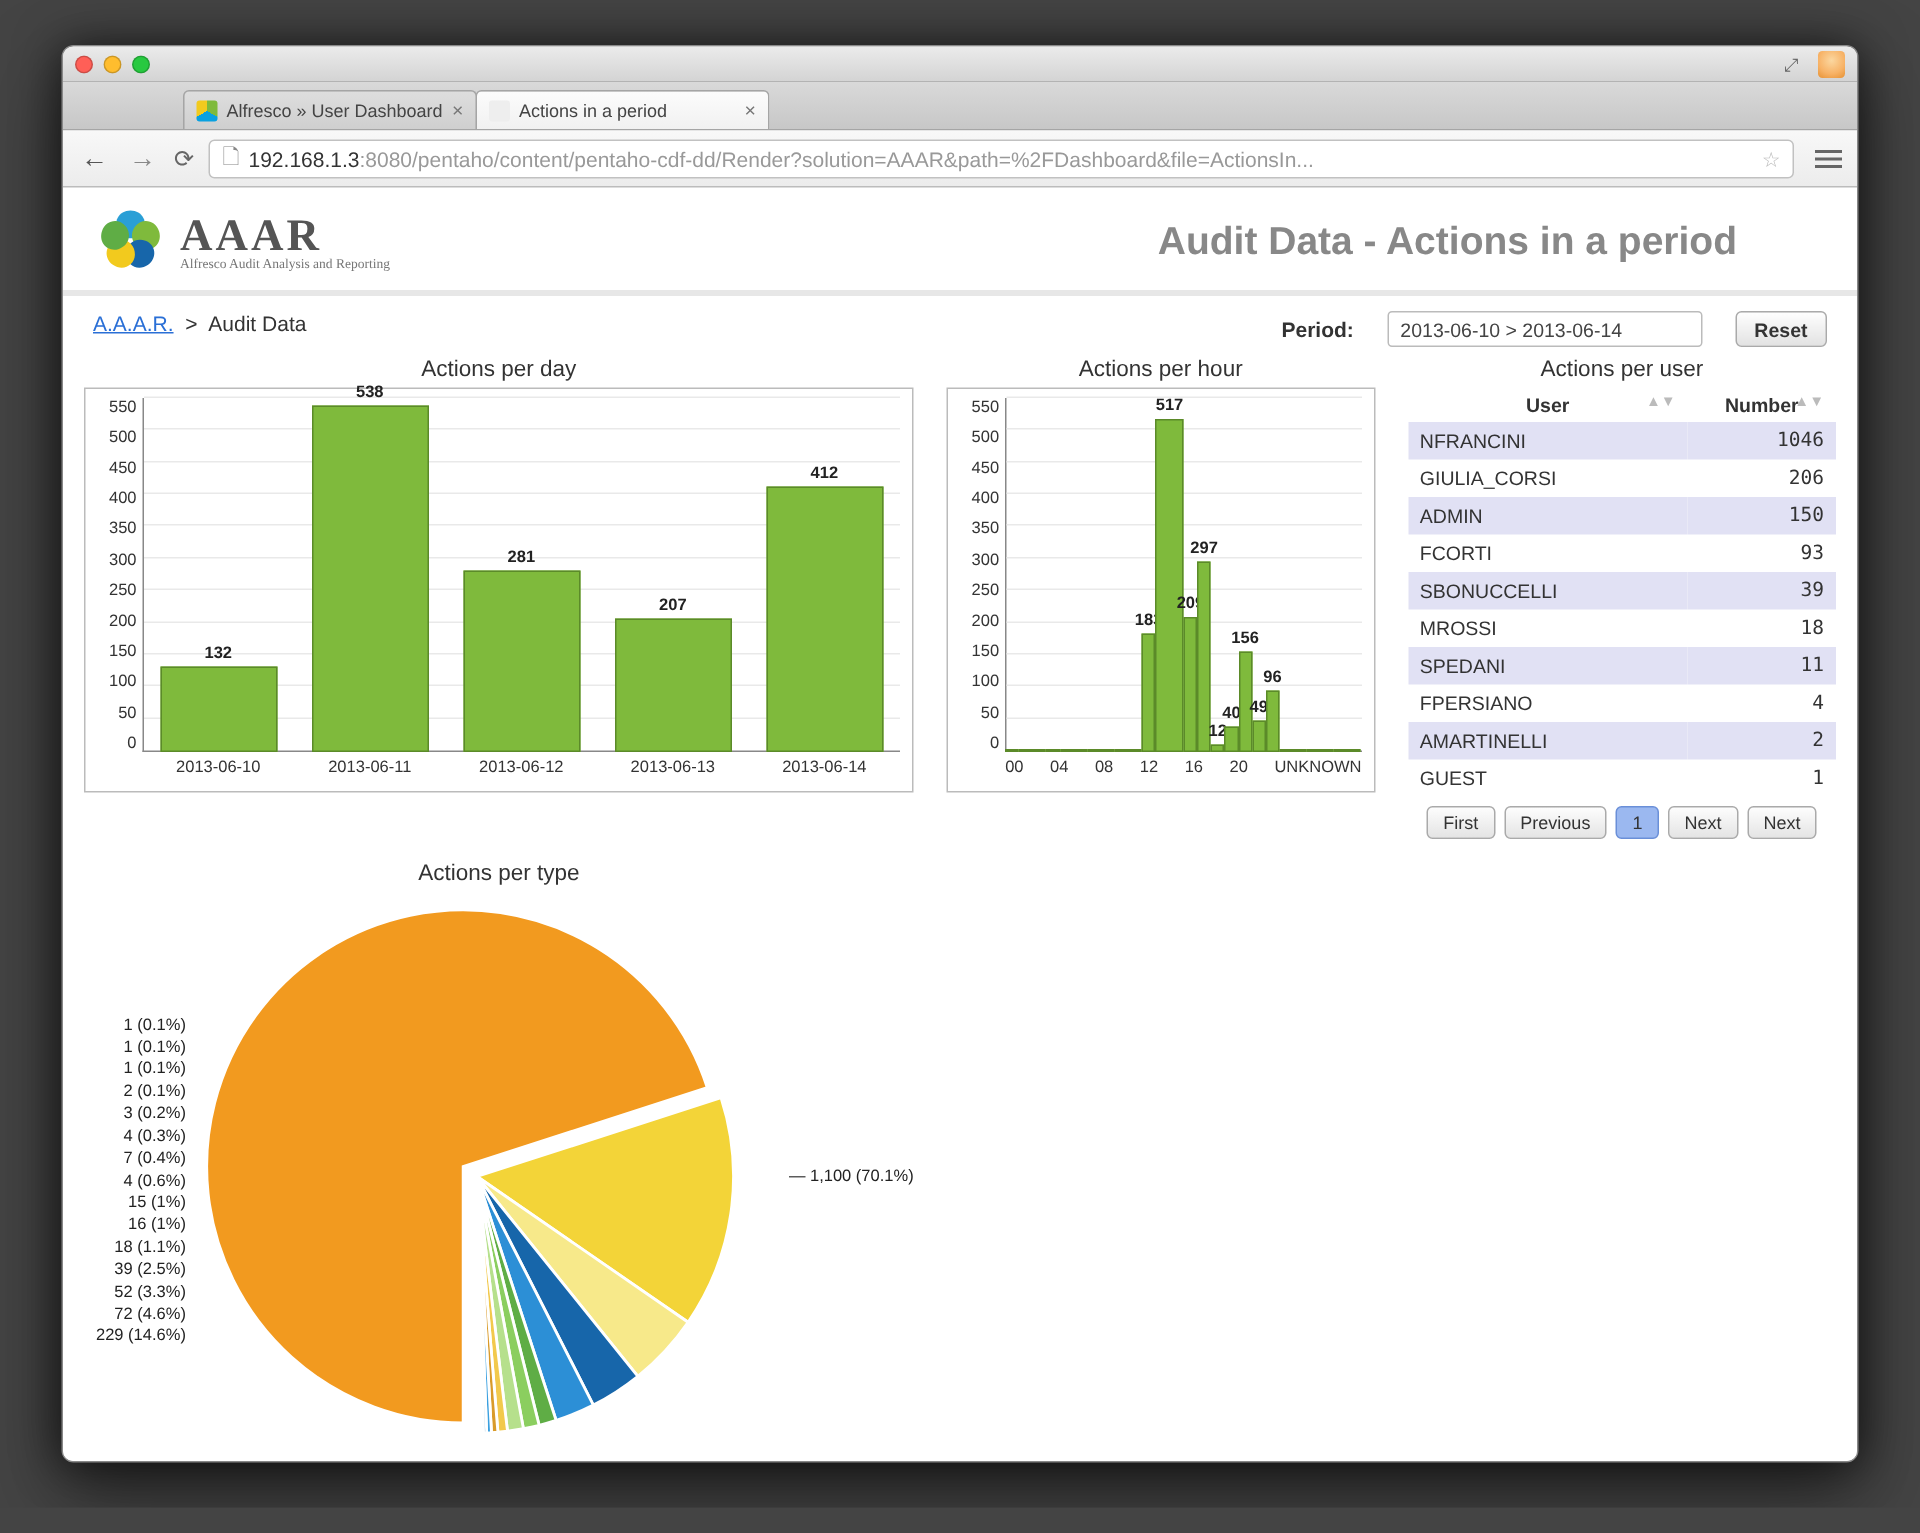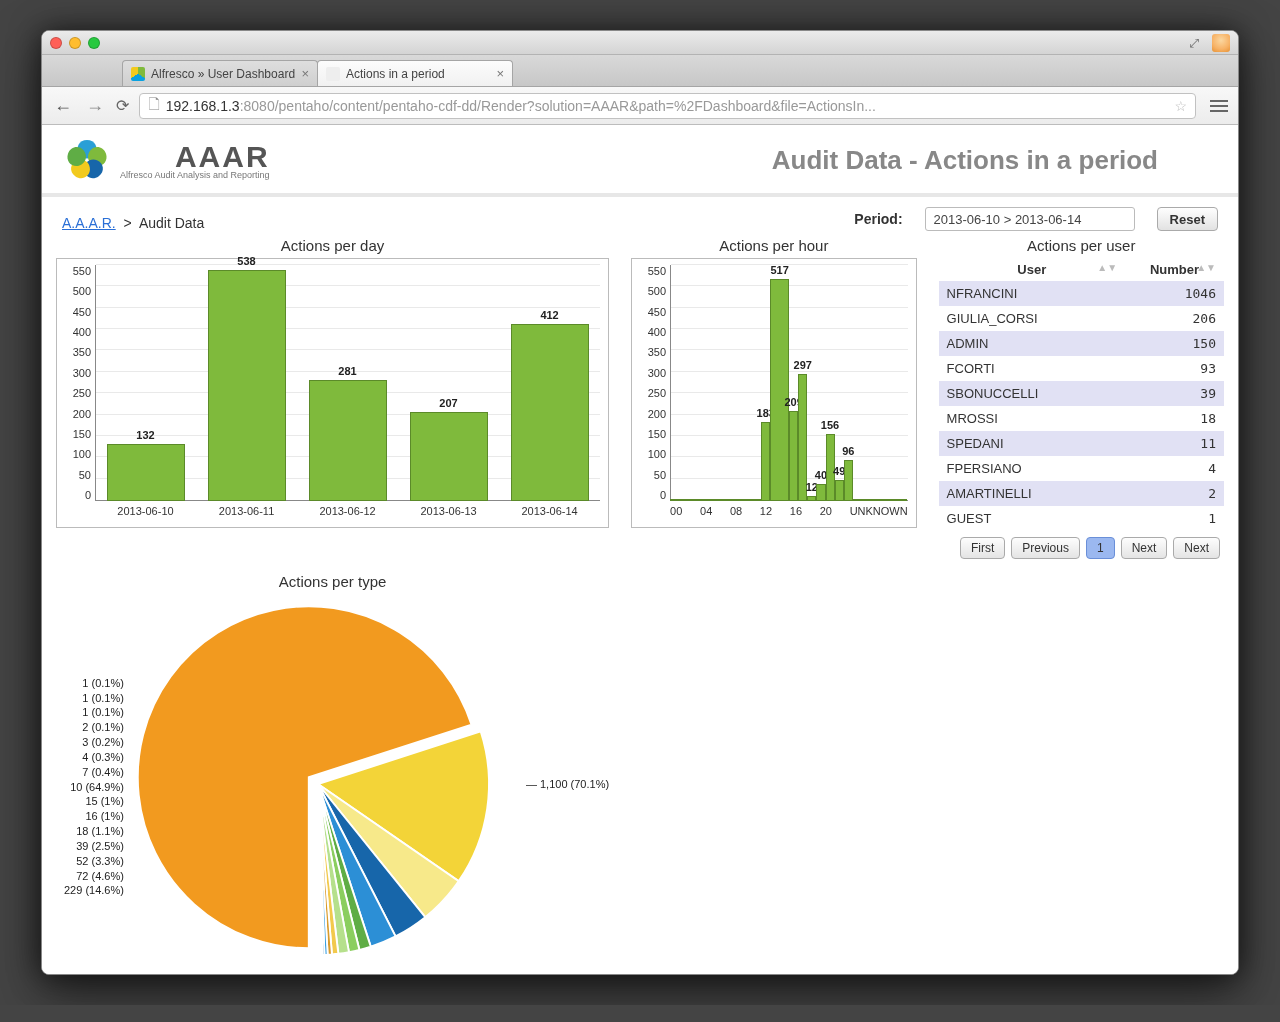--- a/index.html
+++ b/index.html
@@ -101,29 +101,29 @@
 .hamburger { width:18px; display:flex; flex-direction:column; gap:3px; cursor:pointer; margin-left:4px; }
 .hamburger span { height:2px; background:#666; }
 
 .page { flex:1; background:#fff; overflow:auto; }
 .header {
   display:flex; align-items:center; padding: 10px 20px 8px;
   border-bottom: 4px solid #e7e7e7;
 }
 .logo { display:flex; align-items:center; gap:8px; }
 .logo-mark { width:50px; height:50px; position:relative; }
-.logo-text { font-family: Liberation Sans, sans-serif; text-align: right; }
+.logo-text { font-family: Liberation Serif, serif; }
 .logo-text .big { font-size:30px; font-weight:bold; color:#555; letter-spacing:2px; }
 .logo-text .small { font-size:9px; color:#777; display:block; margin-top:-4px; }
 .page-title {
   margin-left: auto; margin-right: 60px;
   font-size: 26px; font-weight:bold; color:#888;
 }
 .crumbs-row {
-  display:flex; align-items:flex-end;
+  display:flex; align-items:flex-start;
   padding: 10px 20px 6px;
   font-size:14px;
 }
 .crumbs a { color:#2a6fd6; text-decoration:underline; }
 .crumbs .sep { color:#333; margin:0 4px; }
 .crumbs .cur { color:#333; }
 .period-group { margin-left:auto; display:flex; align-items:center; gap:22px; }
 .period-label { font-weight:bold; color:#333; }
 .period-input {
   width: 210px; height:24px; border:1px solid #bbb; border-radius:3px;
@@ -156,21 +156,21 @@
 .bar-label { position:absolute; top:-16px; left:50%; transform:translateX(-50%); font-size:11px; font-weight:bold; color:#222; white-space:nowrap; }
 .x-ticks { position:absolute; left:0; right:0; bottom:0; height:26px; display:flex; justify-content:space-around; font-size:11px; color:#333; align-items:flex-start; padding-top:4px; }
 .x-tick { text-align:center; flex:1; white-space:nowrap; }
 
 .user-table { width:100%; border-collapse:collapse; font-size:13px; }
 .user-table th { text-align:center; font-weight:bold; padding:4px; position:relative; }
 .user-table th .sort { color:#bbb; font-size:10px; position:absolute; right:8px; }
 .user-table td { padding:5px 8px; }
 .user-table td.num { text-align:right; font-family: monospace; }
 .user-table tr.odd td { background:#e1e1f4; }
-.pager { display:flex; justify-content:flex-end; gap:6px; padding:6px 4px; }
+.pager { display:flex; justify-content:center; gap:6px; padding:6px 4px; }
 .pager button {
   border:1px solid #aaa; border-radius:4px;
   background:linear-gradient(#fdfdfd,#e4e4e4);
   padding:3px 10px; font-size:12px; cursor:pointer; color:#333;
 }
 .pager button.current { background:#9bb8f0; border-color:#6a8fd8; }
 
 .pie-wrap { display:flex; align-items:center; }
 .pie-labels { font-size:11px; color:#222; text-align:right; line-height:1.35; padding:6px 4px 0 8px; white-space:nowrap; }
 .pie-labels div { position:relative; }
@@ -487,21 +487,21 @@
         <div class="panel-title">Actions per type</div>
         <div class="pie-wrap">
           <div class="pie-labels" id="pie-labels">
               <div>1 (0.1%)</div>
               <div>1 (0.1%)</div>
               <div>1 (0.1%)</div>
               <div>2 (0.1%)</div>
               <div>3 (0.2%)</div>
               <div>4 (0.3%)</div>
               <div>7 (0.4%)</div>
-              <div>10 (64.9%)</div>
+              <div>4 (0.6%)</div>
               <div>15 (1%)</div>
               <div>16 (1%)</div>
               <div>18 (1.1%)</div>
               <div>39 (2.5%)</div>
               <div>52 (3.3%)</div>
               <div>72 (4.6%)</div>
               <div>229 (14.6%)</div>
             </div>
           <div class="pie-svg">
               <svg id="pie" width="380" height="380" viewBox="0 0 200 200">

